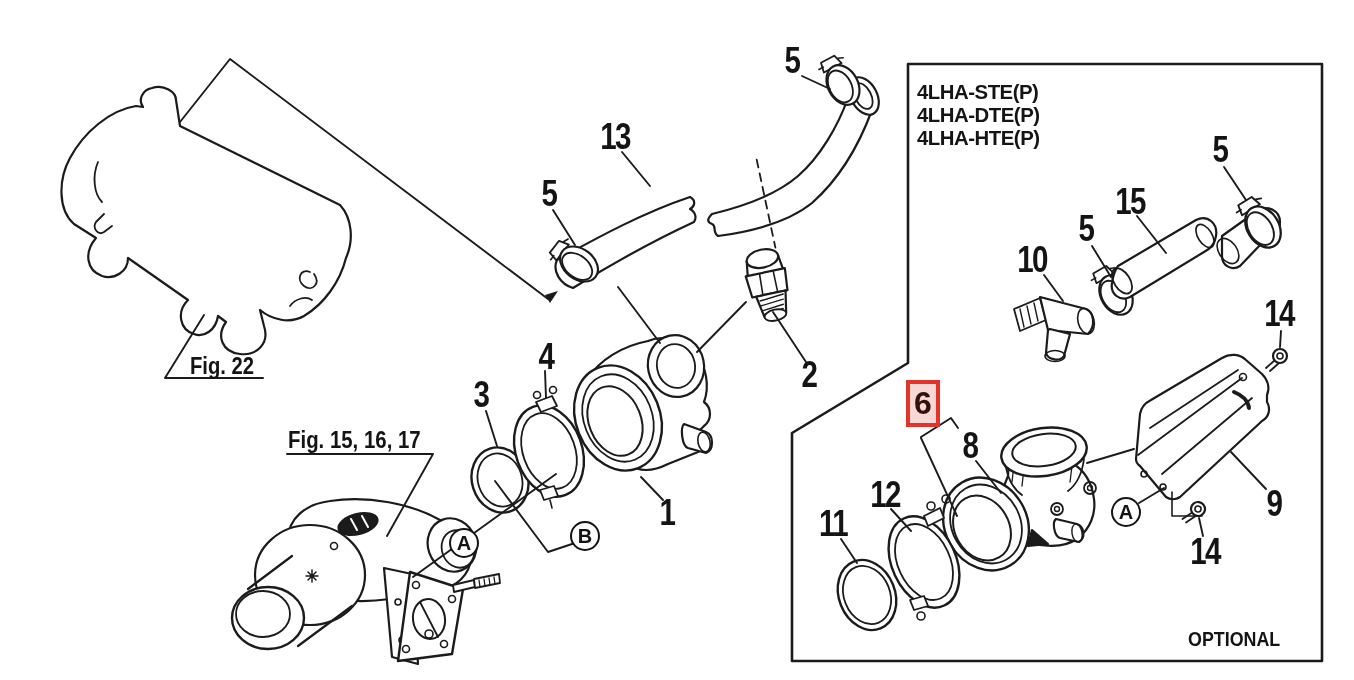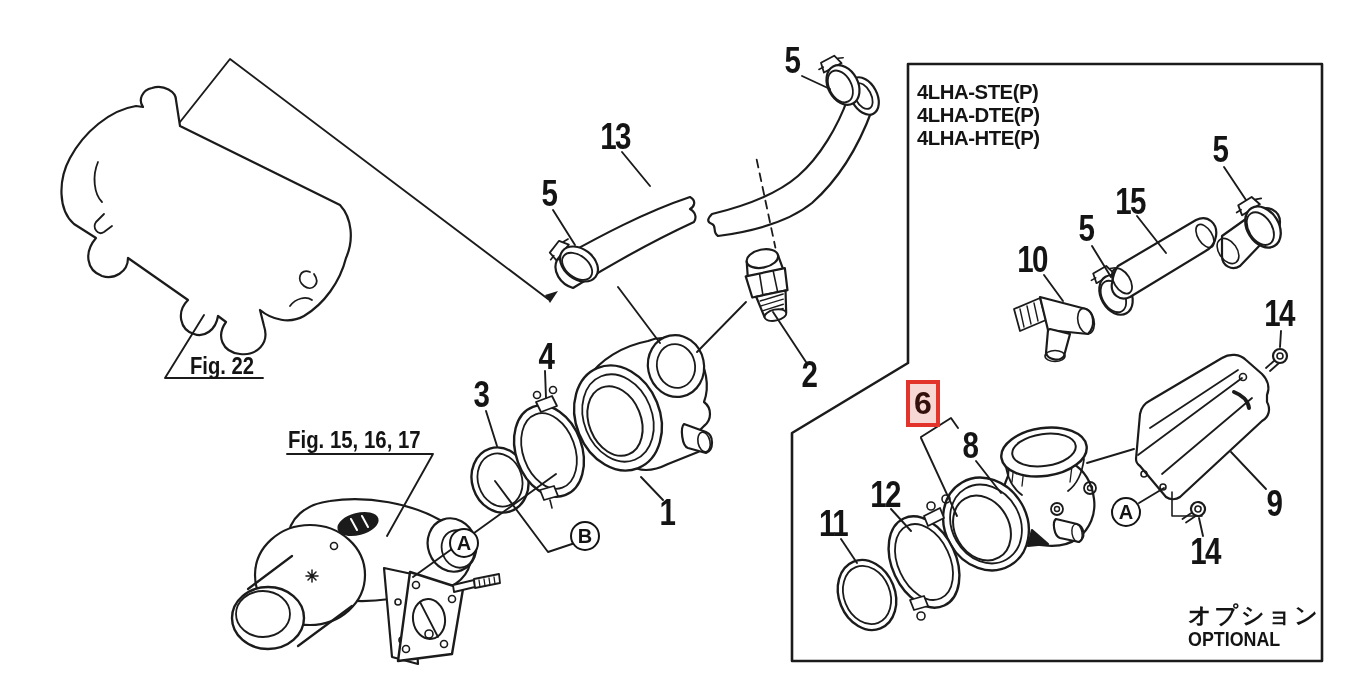--- a/index.html
+++ b/index.html
@@ -284,21 +284,20 @@
 
     <div class="fig-ref f22">Fig. 22</div>
     <div class="fig-ref f15">Fig. 15, 16, 17</div>
 
     <div class="circ" style="left:464px;top:543px;">A</div>
     <div class="circ" style="left:585px;top:536px;">B</div>
     <div class="circ" style="left:1126px;top:512px;">A</div>
 
     <div class="hl" style="border-color: rgb(226, 52, 42); background: rgb(248, 216, 212);">6</div>
 
-    <div class="opt-jp">オプション</div>
     <div class="opt-en">OPTIONAL</div>
 
     <div>
         <div class="part-num" style="left: 792px; top: 61px;">5</div>
         <div class="part-num" style="left: 615px; top: 137px;">13</div>
         <div class="part-num" style="left: 549px; top: 194px;">5</div>
         <div class="part-num" style="left: 809px; top: 375px;">2</div>
         <div class="part-num" style="left: 667px; top: 513px;">1</div>
         <div class="part-num" style="left: 481px; top: 395px;">3</div>
         <div class="part-num" style="left: 546px; top: 357px;">4</div>

